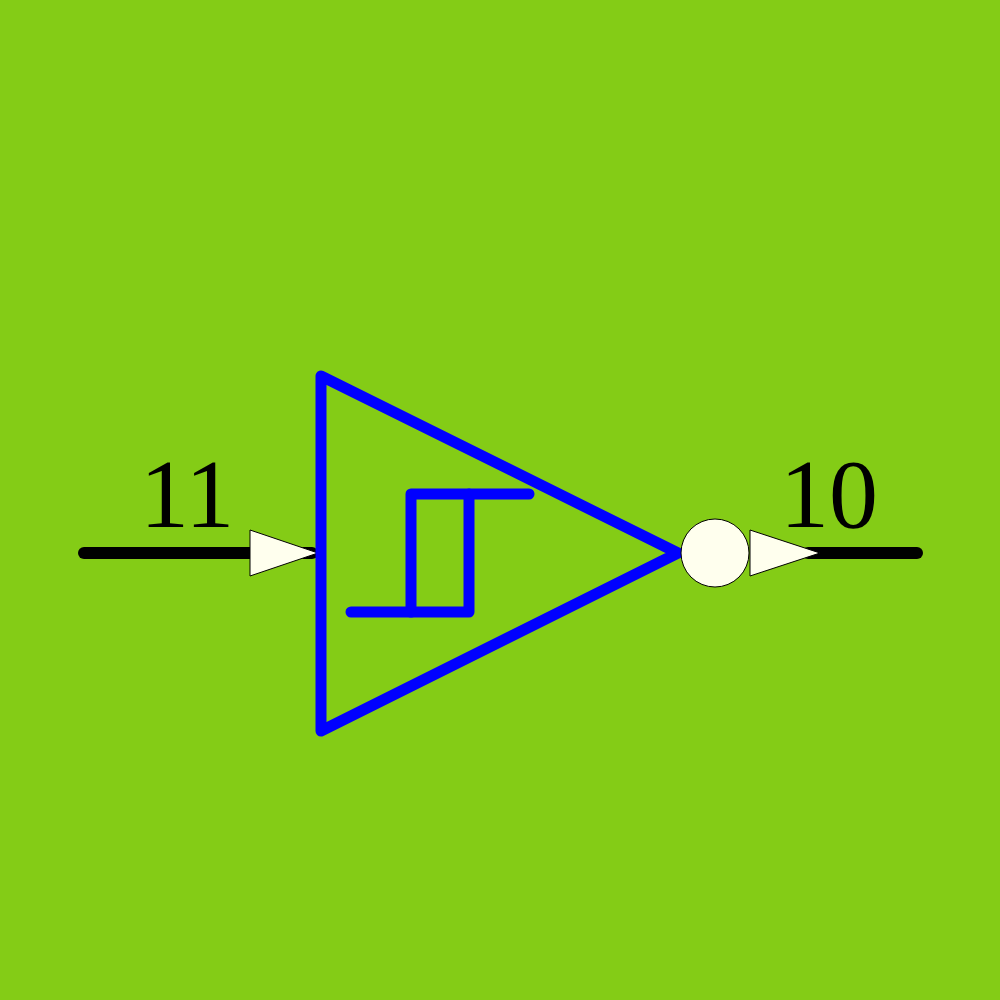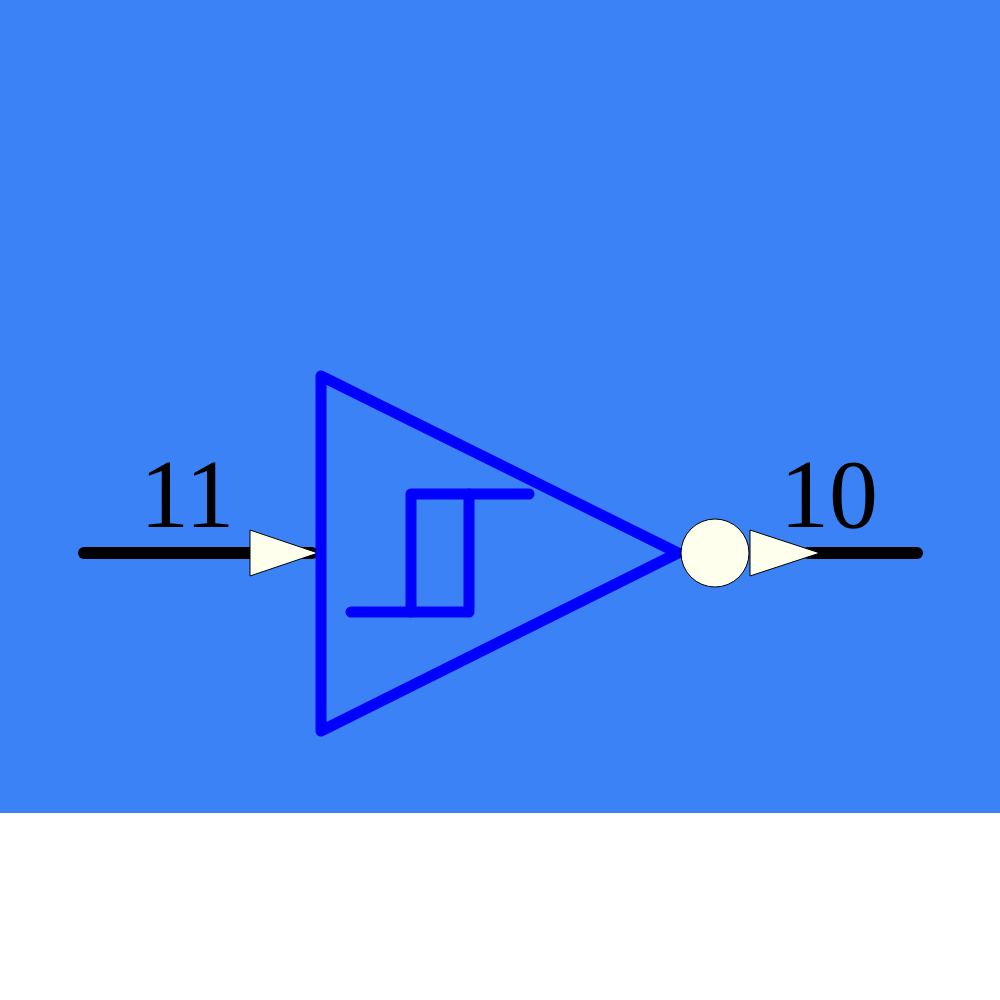--- a/index.html
+++ b/index.html
@@ -1,16 +1,16 @@
 <!DOCTYPE html>
 <html><head>
   <meta charset="utf-8">
   <style>
     html, body { margin: 0; padding: 0; background: #ffffff; }
-    #canvas { position: relative; width: 1000px; height: 813px; background: #3b82f6; overflow: hidden; }
+    #canvas { position: relative; width: 1000px; height: 1000px; background: #84cc16; overflow: hidden; }
     svg { position: absolute; left: 0; top: 0; }
     .pin-label { font-family: "Liberation Serif", "DejaVu Serif", serif; font-size: 98px; fill: #000000; }
   </style>
 </head>
 <body>
 
 <div id="canvas">
   <svg width="1000" height="1000" viewBox="0 0 1000 1000">
 
     <line x1="84" y1="553" x2="312" y2="553" stroke="#000000" stroke-width="12" stroke-linecap="round"></line>

